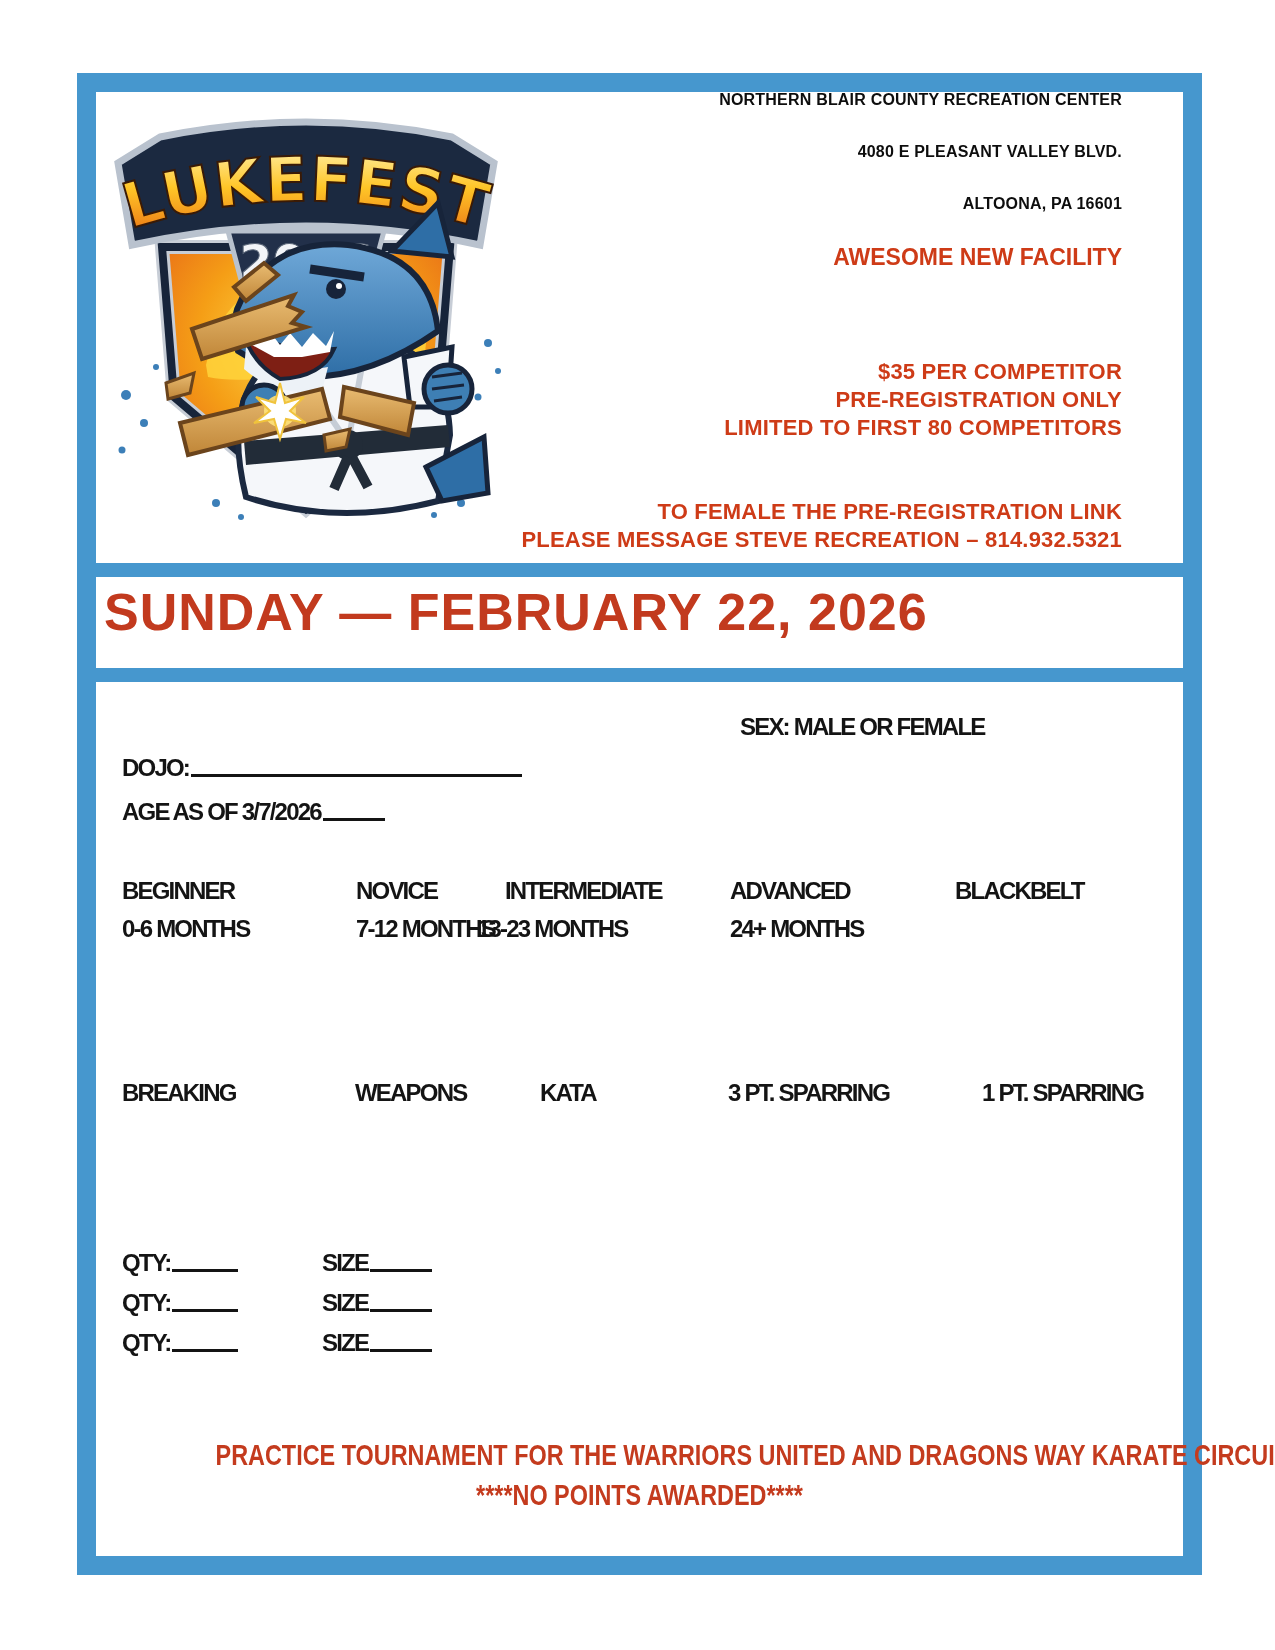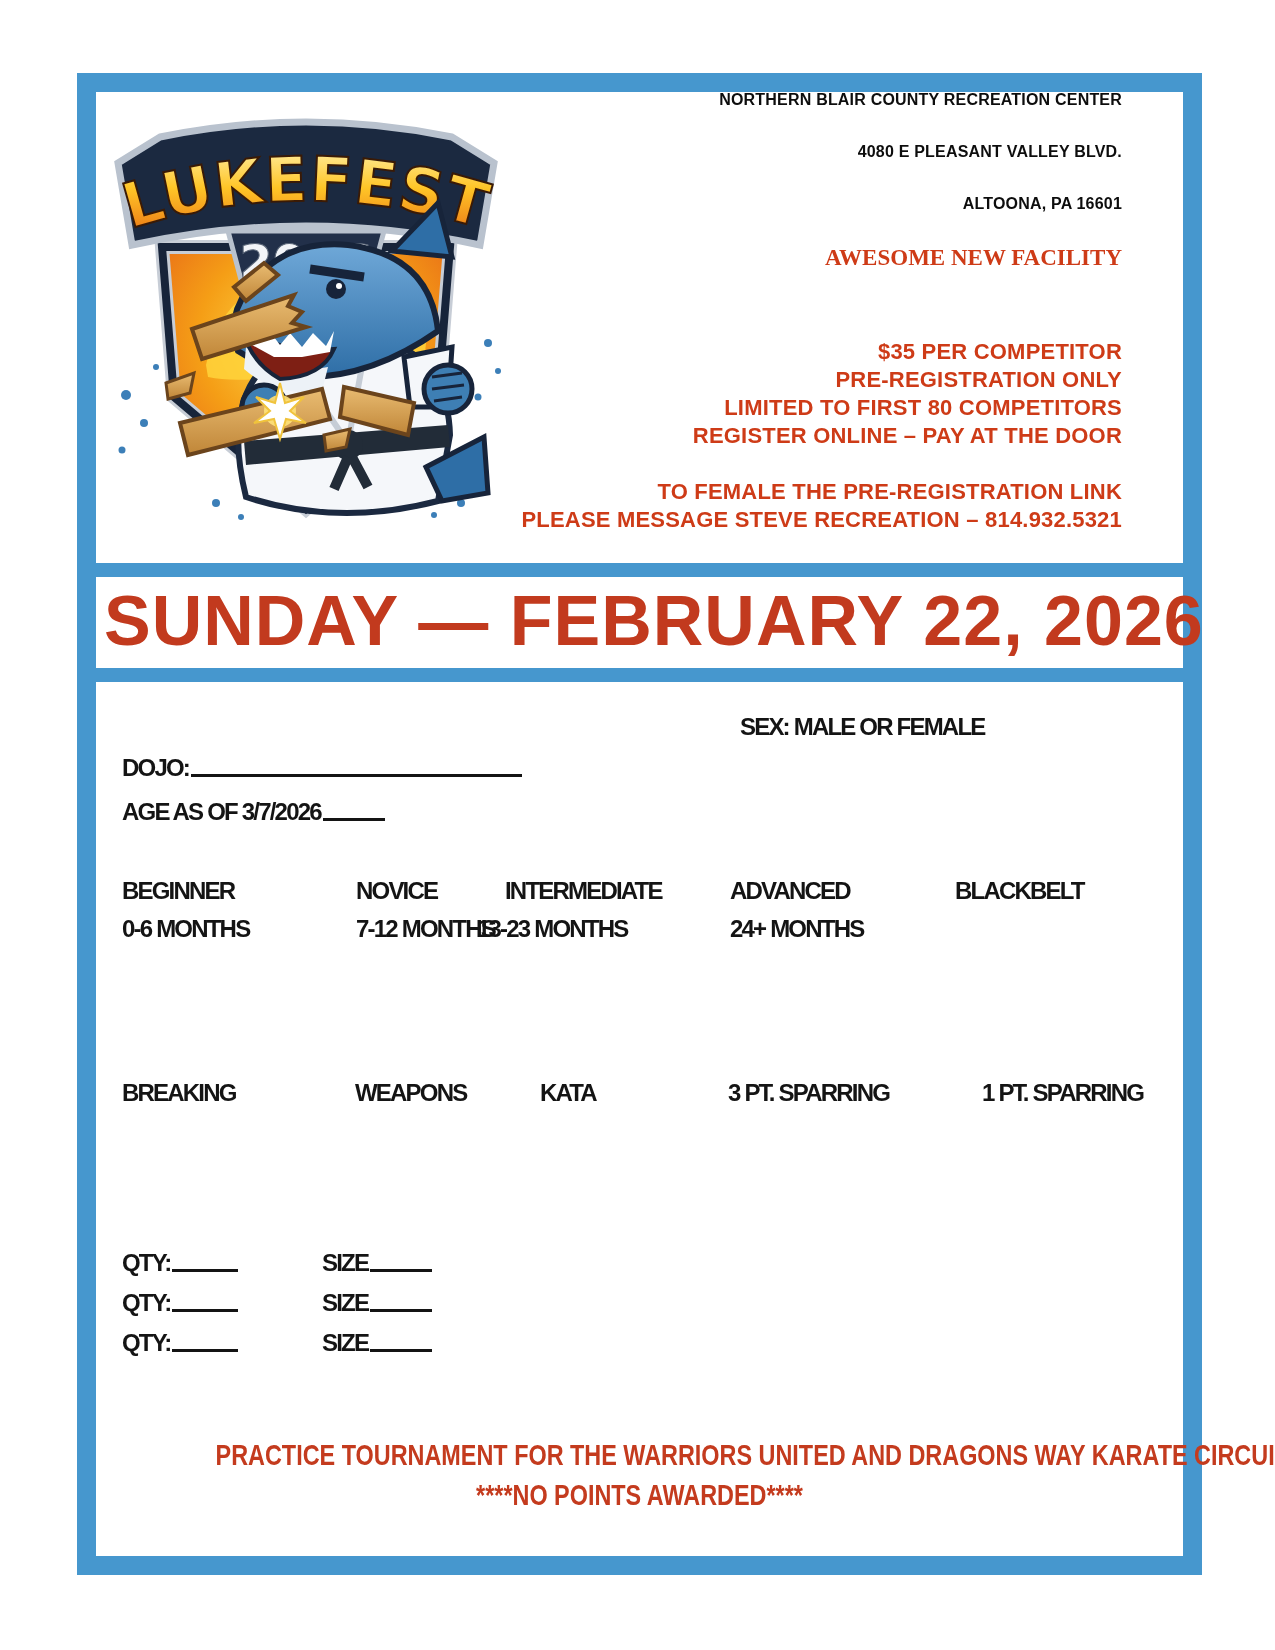--- a/index.html
+++ b/index.html
@@ -9,28 +9,28 @@
     -webkit-font-smoothing:antialiased;
   }
   .page-frame{
     position:absolute;left:77px;top:73px;width:1087px;height:1464px;
     border:19px solid #4697CE;background:#ffffff;
   }
   
   .logo-wrap{position:absolute;left:0px;top:13px;width:420px;height:420px;}
   .tr-line{position:absolute;right:61px;white-space:nowrap;line-height:1;font-weight:bold;}
   .venue{font-size:16px;color:#0d0d0d;letter-spacing:.2px;}
-  .hl{font-size:23px;color:#CE3B17;font-family:Liberation Serif, serif;}
-  .promo{font-size:22px;color:#CE3B17;letter-spacing:.2px;}
+  .hl{font-size:23px;color:#CE3B17;}
+  .promo{font-size:22px;color:#CE3B17;letter-spacing:.2px;margin-top:20px;}
   
   .bar{position:absolute;left:0;width:1087px;height:14px;background:#4697CE;}
   .date-banner{
     position:absolute;left:8px;top:494px;width:1079px;
-    font-size:70px;font-weight:bold;color:#C23A1E;line-height:1;
-    letter-spacing:1px;white-space:nowrap;text-align:center;
+    font-size:52px;font-weight:bold;color:#C23A1E;line-height:1;
+    letter-spacing:1px;white-space:nowrap;
   }
   
   .frow{position:absolute;white-space:nowrap;font-weight:bold;font-size:24px;
         letter-spacing:-1.8px;color:#141414;line-height:1;}
   .u{display:inline-block;border-bottom:3px solid #141414;height:14px;
      vertical-align:-1px;margin-left:2px;}
   .foot{position:absolute;left:0;width:1087px;text-align:center;font-weight:bold;
         font-size:30px;color:#C43B1E;line-height:1;white-space:nowrap;
         transform:scaleX(0.78);}
 </style>
@@ -143,21 +143,20 @@
   </div>
 
   <div class="tr-line venue" style="top:0px">NORTHERN BLAIR COUNTY RECREATION CENTER</div>
   <div class="tr-line venue" style="top:52px">4080 E PLEASANT VALLEY BLVD.</div>
   <div class="tr-line venue" style="top:104px">ALTOONA, PA 16601</div>
   <div class="tr-line hl" style="top:154px">AWESOME NEW FACILITY</div>
 
   <div class="tr-line promo" style="top:249px">$35 PER COMPETITOR</div>
   <div class="tr-line promo" style="top:277px">PRE-REGISTRATION ONLY</div>
   <div class="tr-line promo" style="top:305px">LIMITED TO FIRST 80 COMPETITORS</div>
-  <div class="tr-line promo" style="top:333px">REGISTER ONLINE – PAY AT THE DOOR</div>
 
   <div class="tr-line promo" style="top:389px">TO FEMALE THE PRE-REGISTRATION LINK</div>
   <div class="tr-line promo" style="top:417px">PLEASE MESSAGE STEVE RECREATION – 814.932.5321</div>
 
   <div class="bar" style="top:471px"></div>
   <div class="date-banner">SUNDAY — FEBRUARY 22, 2026</div>
   <div class="bar" style="top:576px"></div>
 
   <div class="frow" style="left:644px;top:623px">SEX: MALE OR FEMALE</div>
 

